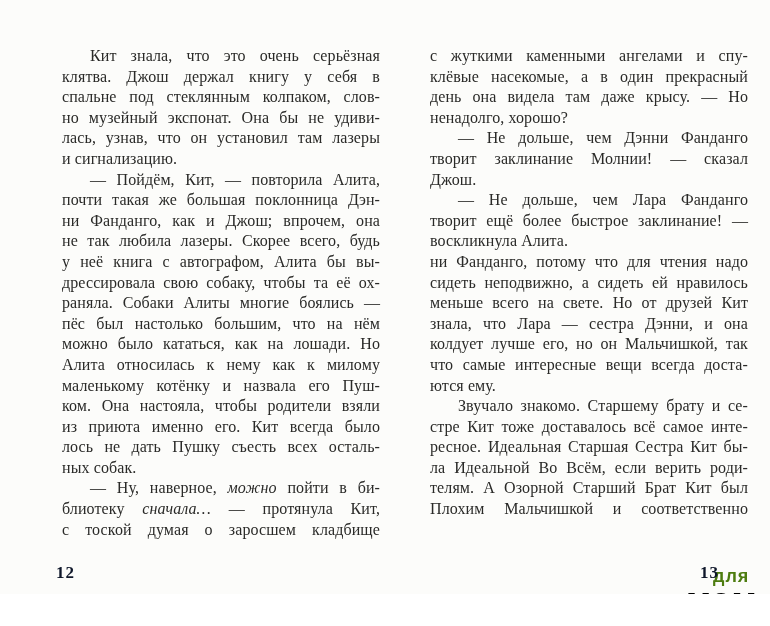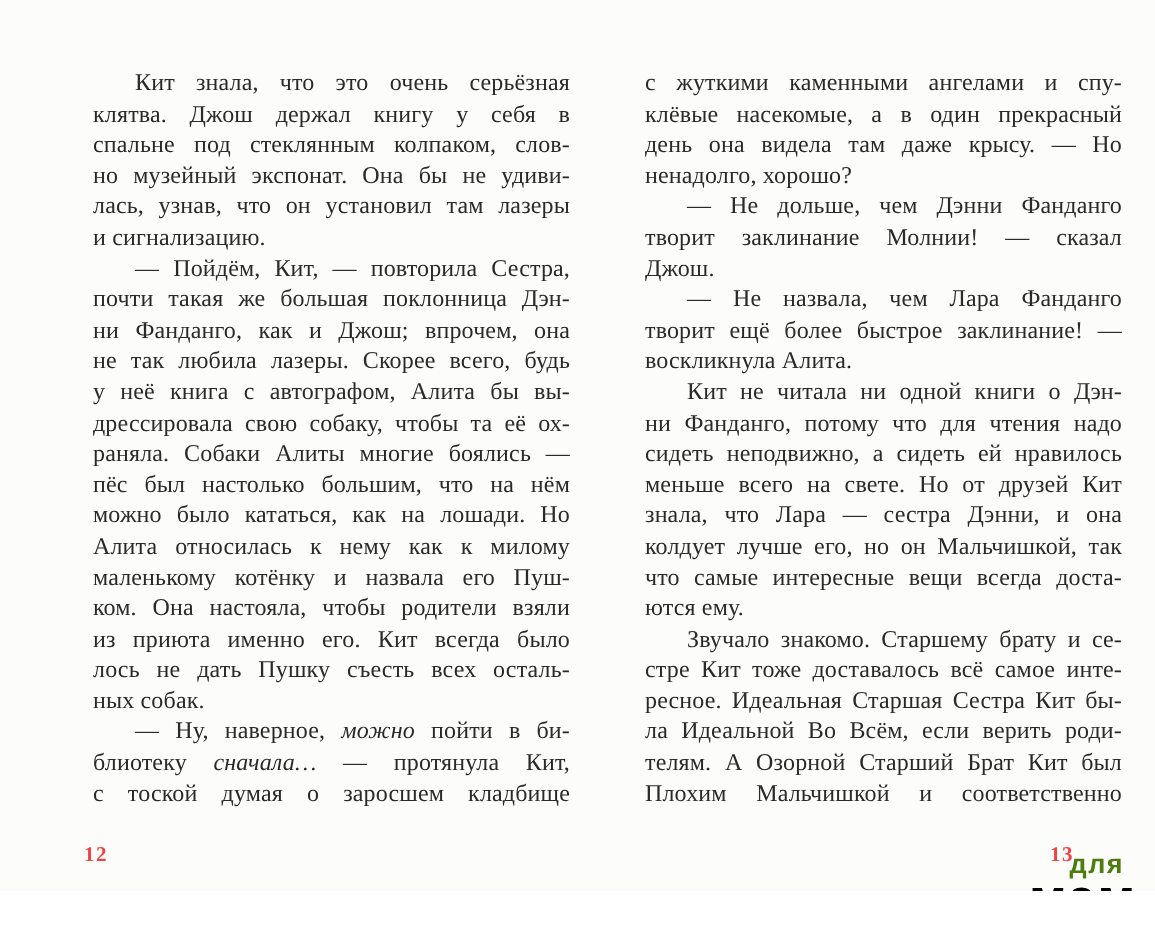--- a/index.html
+++ b/index.html
@@ -33,23 +33,23 @@
     letter-spacing: 0.1px;
   }
   .line.end {
     text-align-last: left;
     white-space: normal;
   }
   .line.indent { text-indent: 28px; }
   .it { font-style: italic; }
   .page-number {
     position: absolute;
-    font-size: 14px;
+    font-size: 17px;
     font-weight: bold;
-    color: #ef4444;
+    color: #0f172a;
     letter-spacing: 1px;
   }
   .page-number-left  { left: 56px;  top: 563px; }
   .page-number-right { left: 700px; top: 563px; z-index: 2; }
   .watermark {
     position: absolute;
     font-family: "Liberation Sans", "DejaVu Sans", sans-serif;
     font-weight: bold;
     z-index: 1;
     user-select: none;
@@ -62,21 +62,21 @@
 
 <div class="spread">
 
   <div class="page page-left">
       <div class="line indent"><span>Кит знала, что это очень серьёзная</span></div>
       <div class="line"><span>клятва. Джош держал книгу у себя в</span></div>
       <div class="line"><span>спальне под стеклянным колпаком, слов-</span></div>
       <div class="line"><span>но музейный экспонат. Она бы не удиви-</span></div>
       <div class="line"><span>лась, узнав, что он установил там лазеры</span></div>
       <div class="line end"><span>и сигнализацию.</span></div>
-      <div class="line indent"><span>— Пойдём, Кит, — повторила Сестра,</span></div>
+      <div class="line indent"><span>— Пойдём, Кит, — повторила Алита,</span></div>
       <div class="line"><span>почти такая же большая поклонница Дэн-</span></div>
       <div class="line"><span>ни Фанданго, как и Джош; впрочем, она</span></div>
       <div class="line"><span>не так любила лазеры. Скорее всего, будь</span></div>
       <div class="line"><span>у неё книга с автографом, Алита бы вы-</span></div>
       <div class="line"><span>дрессировала свою собаку, чтобы та её ох-</span></div>
       <div class="line"><span>раняла. Собаки Алиты многие боялись —</span></div>
       <div class="line"><span>пёс был настолько большим, что на нём</span></div>
       <div class="line"><span>можно было кататься, как на лошади. Но</span></div>
       <div class="line"><span>Алита относилась к нему как к милому</span></div>
       <div class="line"><span>маленькому котёнку и назвала его Пуш-</span></div>
@@ -90,24 +90,23 @@
     </div>
 
   <div class="page page-right">
       <div class="line"><span>с жуткими каменными ангелами и спу-</span></div>
       <div class="line"><span>клёвые насекомые, а в один прекрасный</span></div>
       <div class="line"><span>день она видела там даже крысу. — Но</span></div>
       <div class="line end"><span>ненадолго, хорошо?</span></div>
       <div class="line indent"><span>— Не дольше, чем Дэнни Фанданго</span></div>
       <div class="line"><span>творит заклинание Молнии! — сказал</span></div>
       <div class="line end"><span>Джош.</span></div>
-      <div class="line indent"><span>— Не назвала, чем Лара Фанданго</span></div>
+      <div class="line indent"><span>— Не дольше, чем Лара Фанданго</span></div>
       <div class="line"><span>творит ещё более быстрое заклинание! —</span></div>
       <div class="line end"><span>воскликнула Алита.</span></div>
-      <div class="line indent"><span>Кит не читала ни одной книги о Дэн-</span></div>
       <div class="line"><span>ни Фанданго, потому что для чтения надо</span></div>
       <div class="line"><span>сидеть неподвижно, а сидеть ей нравилось</span></div>
       <div class="line"><span>меньше всего на свете. Но от друзей Кит</span></div>
       <div class="line"><span>знала, что Лара — сестра Дэнни, и она</span></div>
       <div class="line"><span>колдует лучше его, но он Мальчишкой, так</span></div>
       <div class="line"><span>что самые интересные вещи всегда доста-</span></div>
       <div class="line end"><span>ются ему.</span></div>
       <div class="line indent"><span>Звучало знакомо. Старшему брату и се-</span></div>
       <div class="line"><span>стре Кит тоже доставалось всё самое инте-</span></div>
       <div class="line"><span>ресное. Идеальная Старшая Сестра Кит бы-</span></div>

